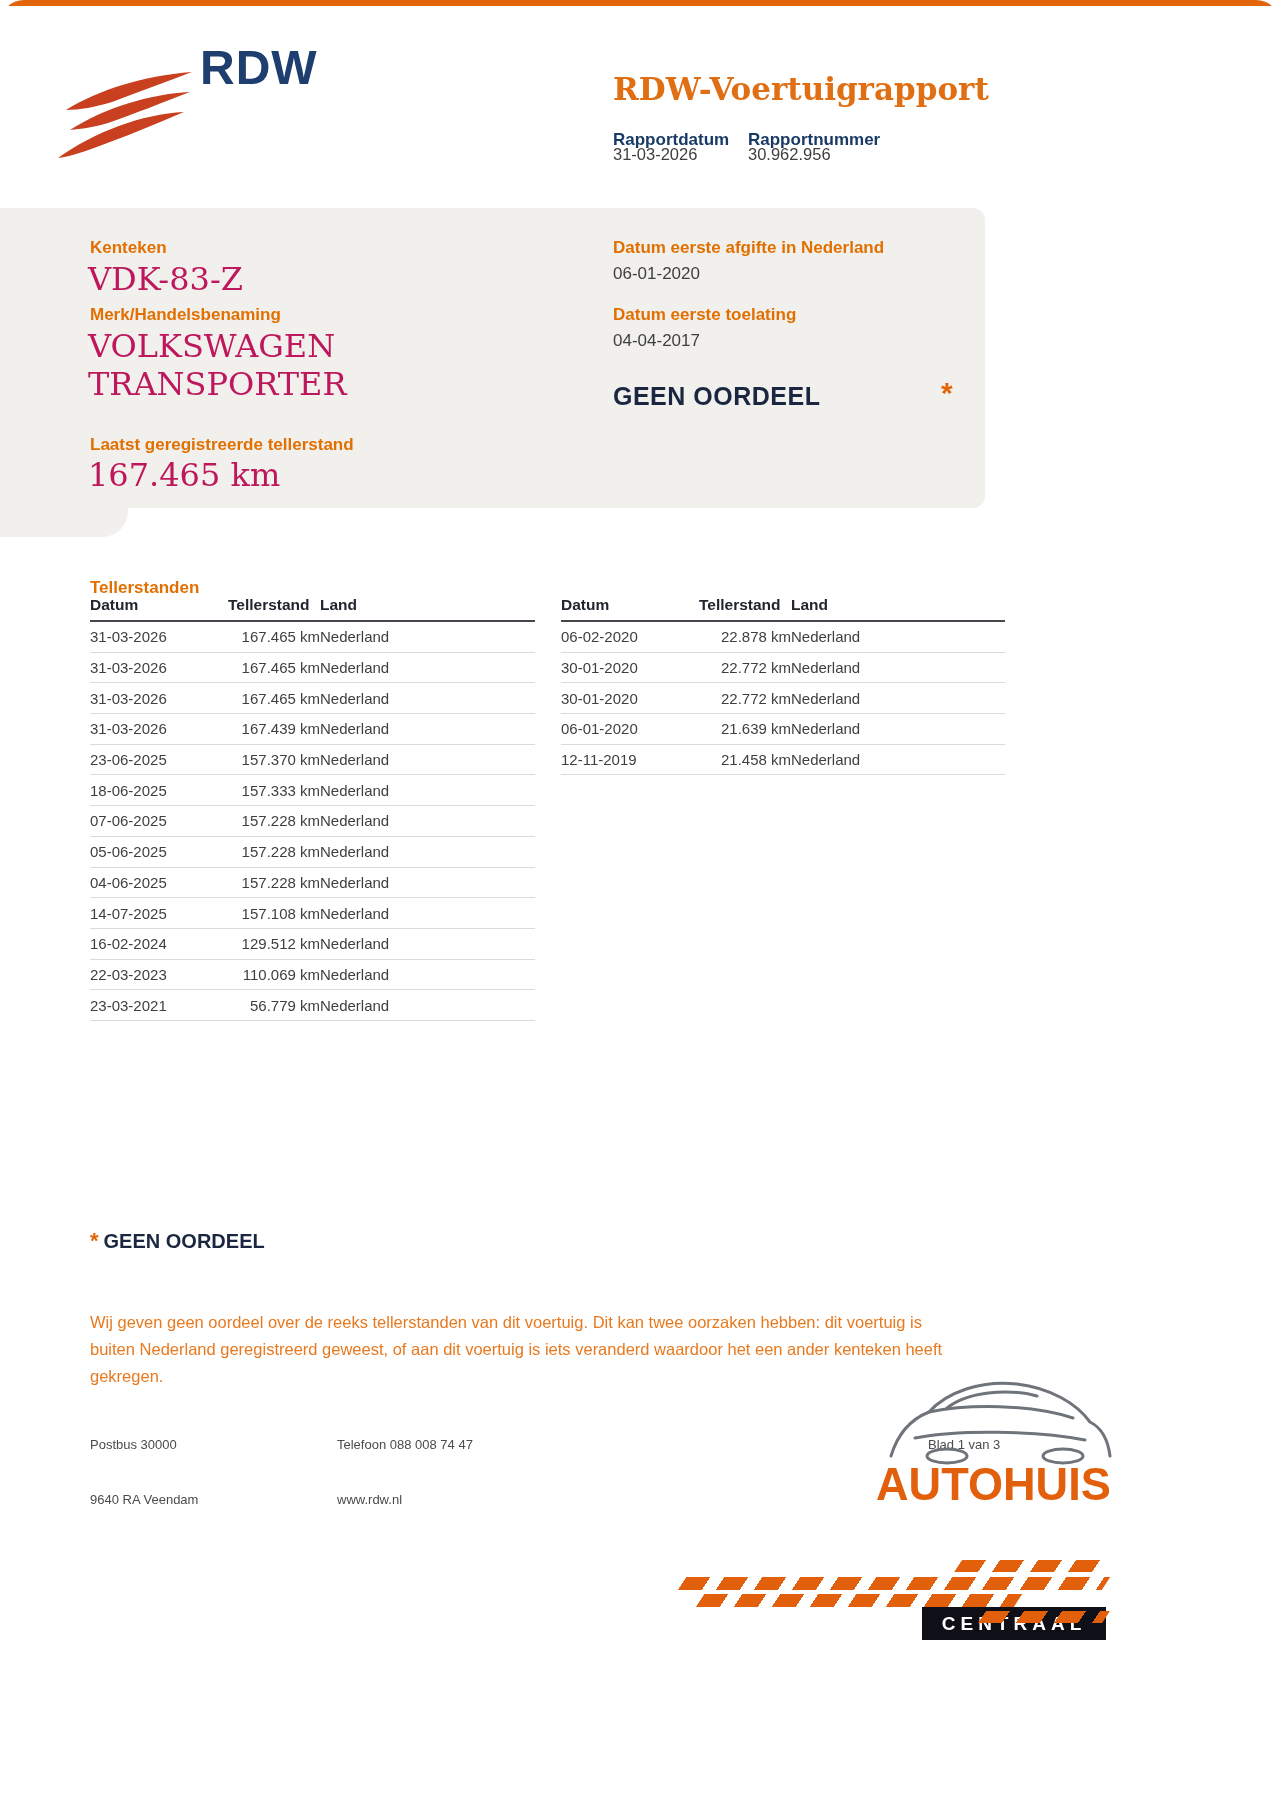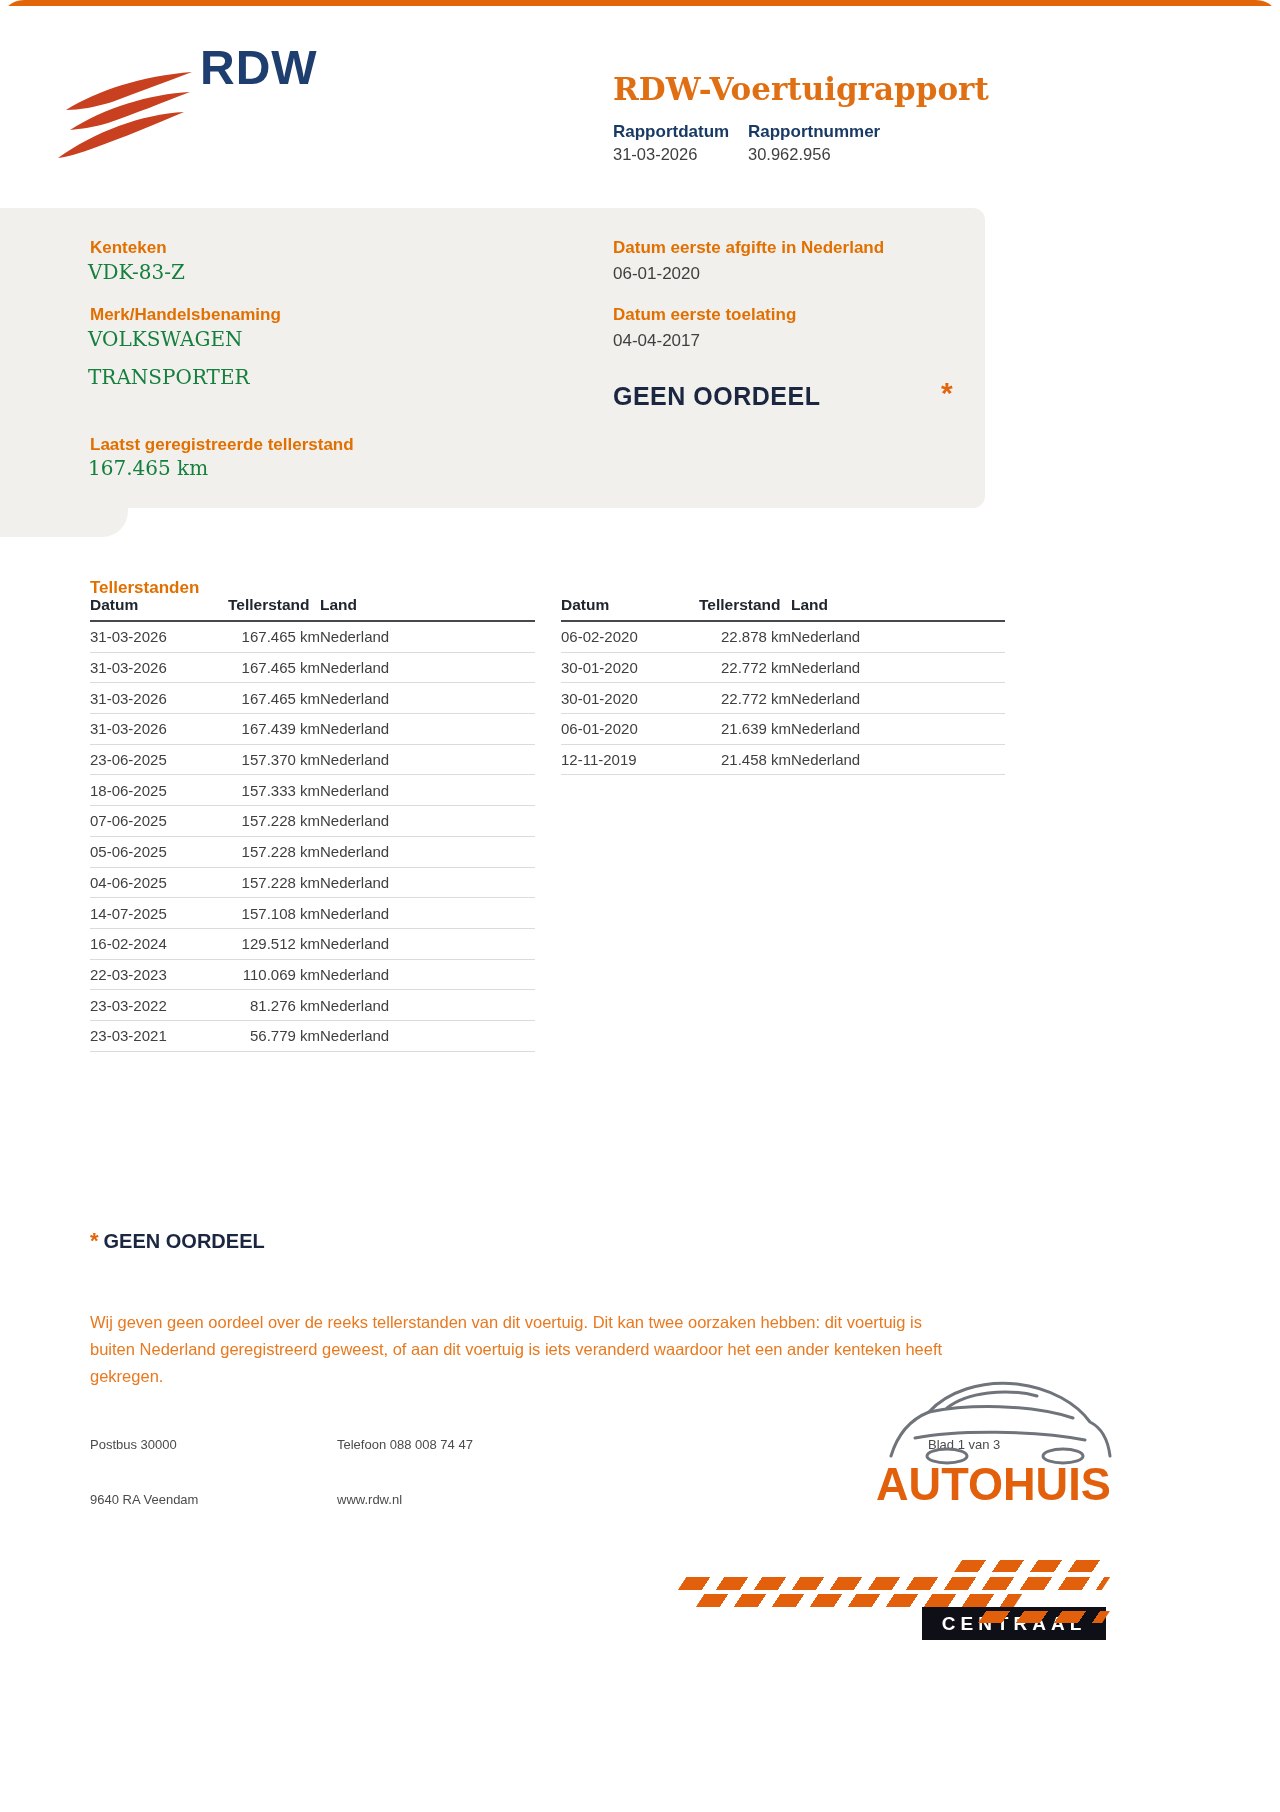--- a/index.html
+++ b/index.html
@@ -6,31 +6,31 @@
   .page{position:relative;width:1280px;height:1812px;background:#ffffff;overflow:hidden;
         font-family:"Liberation Sans",sans-serif;color:#3f3f3f;border-radius:24px;}
   .top-bar{position:absolute;top:0;left:0;width:100%;height:6px;background:#e2650a;}
 
   
   .logo-swoosh{position:absolute;left:54px;top:60px;width:140px;height:102px;}
   .logo-text{position:absolute;left:200px;top:40px;font-size:48px;font-weight:bold;
              color:#1d3e6e;letter-spacing:1px;}
   .report-title{position:absolute;left:613px;top:50px;font-family:"DejaVu Serif",serif;
                 font-size:31px;font-weight:bold;color:#df6f12;}
-  .meta-label{position:absolute;top:122px;font-size:17px;font-weight:bold;color:#1a3a66;}
+  .meta-label{position:absolute;top:130px;font-size:17px;font-weight:bold;color:#1a3a66;}
   .meta-value{position:absolute;top:145px;font-size:16.5px;color:#3f3f3f;}
   .m1{left:613px;} .m2{left:748px;}
 
   
   .summary-box{position:absolute;left:0;top:208px;width:985px;height:300px;
                background:#f2f0ed;border-radius:0 12px 12px 0;}
   .summary-tab{position:absolute;left:0;top:508px;width:128px;height:29px;
                background:#f2f0ed;border-radius:0 0 26px 0;}
   .fld-label{position:absolute;font-size:17px;font-weight:bold;color:#e17000;}
-  .fld-serif{position:absolute;font-family:"DejaVu Serif",serif;font-size:20px;color:#15803d;}
+  .fld-serif{position:absolute;font-family:"DejaVu Serif",serif;font-size:32px;color:#be185d;}
   .fld-value{position:absolute;font-size:17px;color:#3f3f3f;}
   .lb-kenteken{left:90px;top:30px;}   .v-kenteken{left:88px;top:52px;}
   .lb-merk{left:90px;top:97px;}       .v-merk1{left:88px;top:119px;} .v-merk2{left:88px;top:157px;}
   .lb-teller{left:90px;top:227px;}    .v-teller{left:88px;top:248px;}
   .lb-afgifte{left:613px;top:30px;}   .v-afgifte{left:613px;top:56px;}
   .lb-toelating{left:613px;top:97px;} .v-toelating{left:613px;top:123px;}
   .v-oordeel{position:absolute;left:613px;top:174px;font-size:25px;font-weight:bold;
              color:#1b2740;letter-spacing:0.5px;}
   .v-oordeel-ast{position:absolute;left:941px;top:168px;font-size:30px;font-weight:bold;color:#e2650a;}
 
@@ -182,25 +182,20 @@
           <td class="land">Nederland</td>
         </tr>
         <tr>
           <td class="datum">16-02-2024</td>
           <td class="tellerstand">129.512 km</td>
           <td class="land">Nederland</td>
         </tr>
         <tr>
           <td class="datum">22-03-2023</td>
           <td class="tellerstand">110.069 km</td>
-          <td class="land">Nederland</td>
-        </tr>
-        <tr>
-          <td class="datum">23-03-2022</td>
-          <td class="tellerstand">81.276 km</td>
           <td class="land">Nederland</td>
         </tr>
         <tr>
           <td class="datum">23-03-2021</td>
           <td class="tellerstand">56.779 km</td>
           <td class="land">Nederland</td>
         </tr>
       </tbody>
   </table>
 

